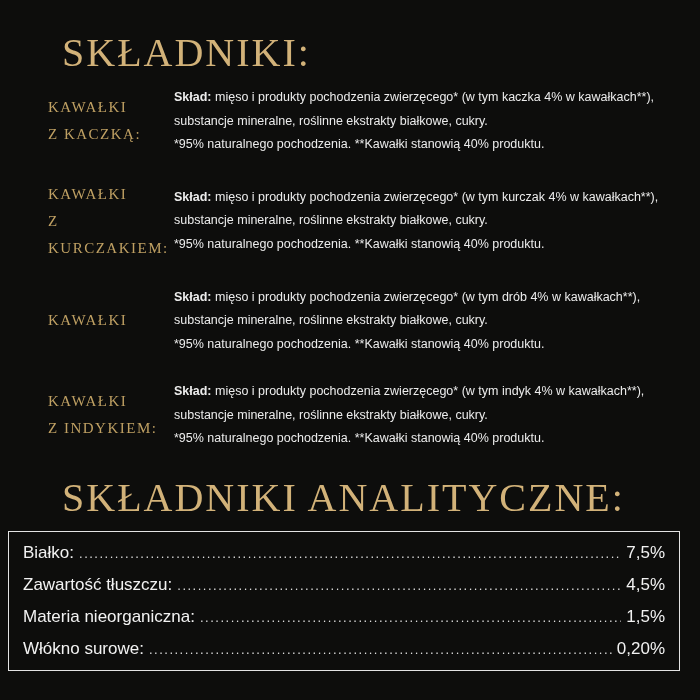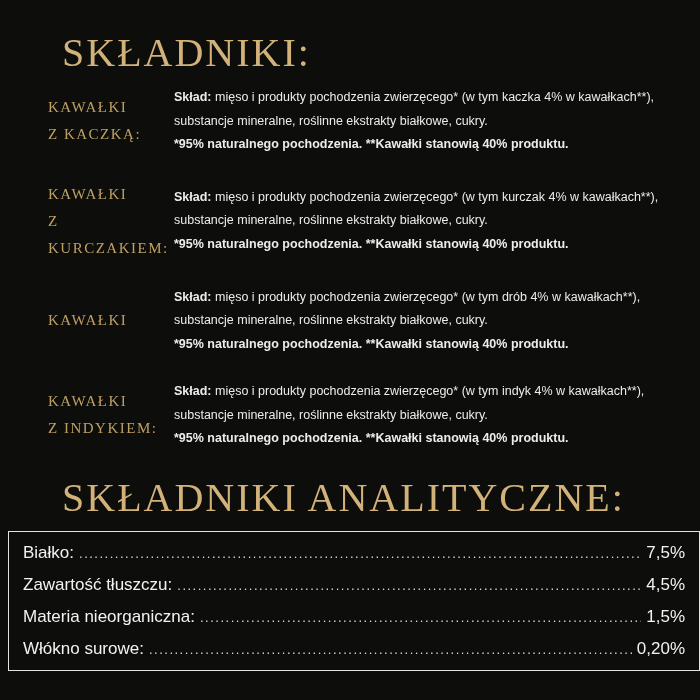--- a/index.html
+++ b/index.html
@@ -43,23 +43,23 @@
     line-height:27px;
     font-weight:400;
   }
   .comp{
     font-size:12.5px;
     line-height:23.5px;
     color:var(--text);
     white-space:nowrap;
   }
   .comp .bold{font-weight:700;}
-  .comp .l3{font-weight:700;}
+  .comp .l3{font-weight:400;}
   .abox{
-    margin:12px 0 0 8px;
+    margin:12px 20px 0 8px;
     border:1px solid var(--border);
     padding:5px 14px;
     box-sizing:border-box;
   }
   .arow{
     display:flex;
     align-items:baseline;
     font-size:17px;
     line-height:31px;
     color:#f2f2f2;

